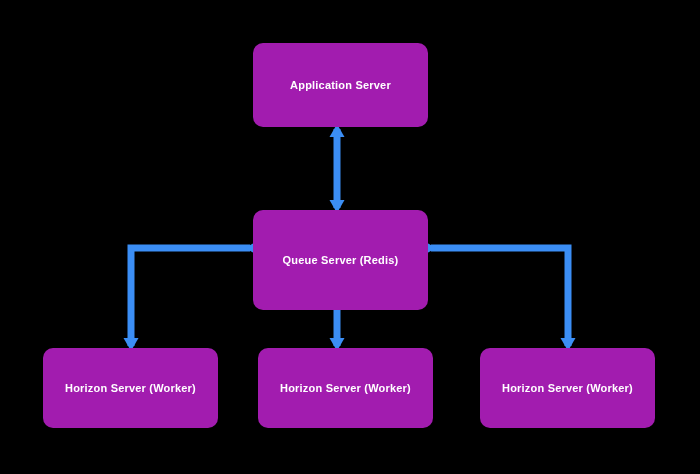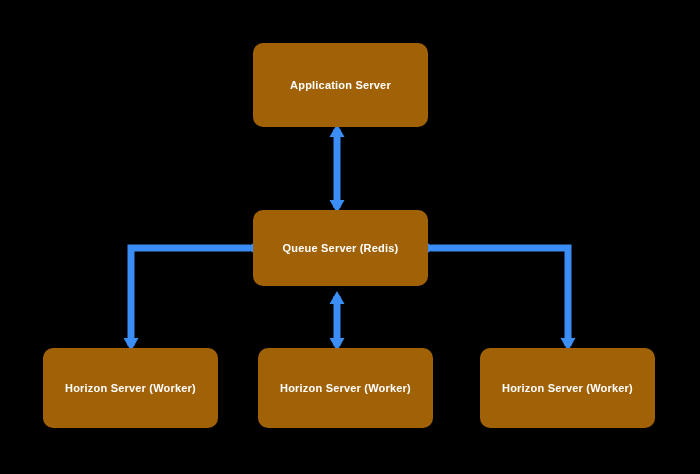--- a/index.html
+++ b/index.html
@@ -11,21 +11,21 @@
     position: relative;
     width: 700px;
     height: 474px;
     background: #000000;
     overflow: hidden;
     font-family: "Liberation Sans", sans-serif;
   }
   .node {
     position: absolute;
     box-sizing: border-box;
-    background: #a16207;
+    background: #a21caf;
     border-radius: 10px;
     display: flex;
     align-items: center;
     justify-content: center;
     z-index: 3;
   }
   .node-label {
     color: #FFFFFF;
     font-size: 11px;
     font-weight: bold;
@@ -76,21 +76,21 @@
       <polyline points="431,248 568,248 568,346" fill="none" stroke="#3B8EF5" stroke-width="7" stroke-linejoin="miter" stroke-linecap="butt"></polyline>
       <polygon points="436,248 423,240.5 423,255.5" fill="#3B8EF5"></polygon>
       <polygon points="568,351 560.5,338 575.5,338" fill="#3B8EF5"></polygon>
     </g>
   </svg>
 
   <div class="node" style="left:253px; top:43px; width:175px; height:84px;">
     <span class="node-label">Application Server</span>
   </div>
 
-  <div class="node" style="left:253px; top:210px; width:175px; height:76px;">
+  <div class="node" style="left:253px; top:210px; width:175px; height:100px;">
     <span class="node-label">Queue Server (Redis)</span>
   </div>
 
   <div class="node" style="left:43px; top:348px; width:175px; height:80px;">
     <span class="node-label">Horizon Server (Worker)</span>
   </div>
 
   <div class="node" style="left:258px; top:348px; width:175px; height:80px;">
     <span class="node-label">Horizon Server (Worker)</span>
   </div>

